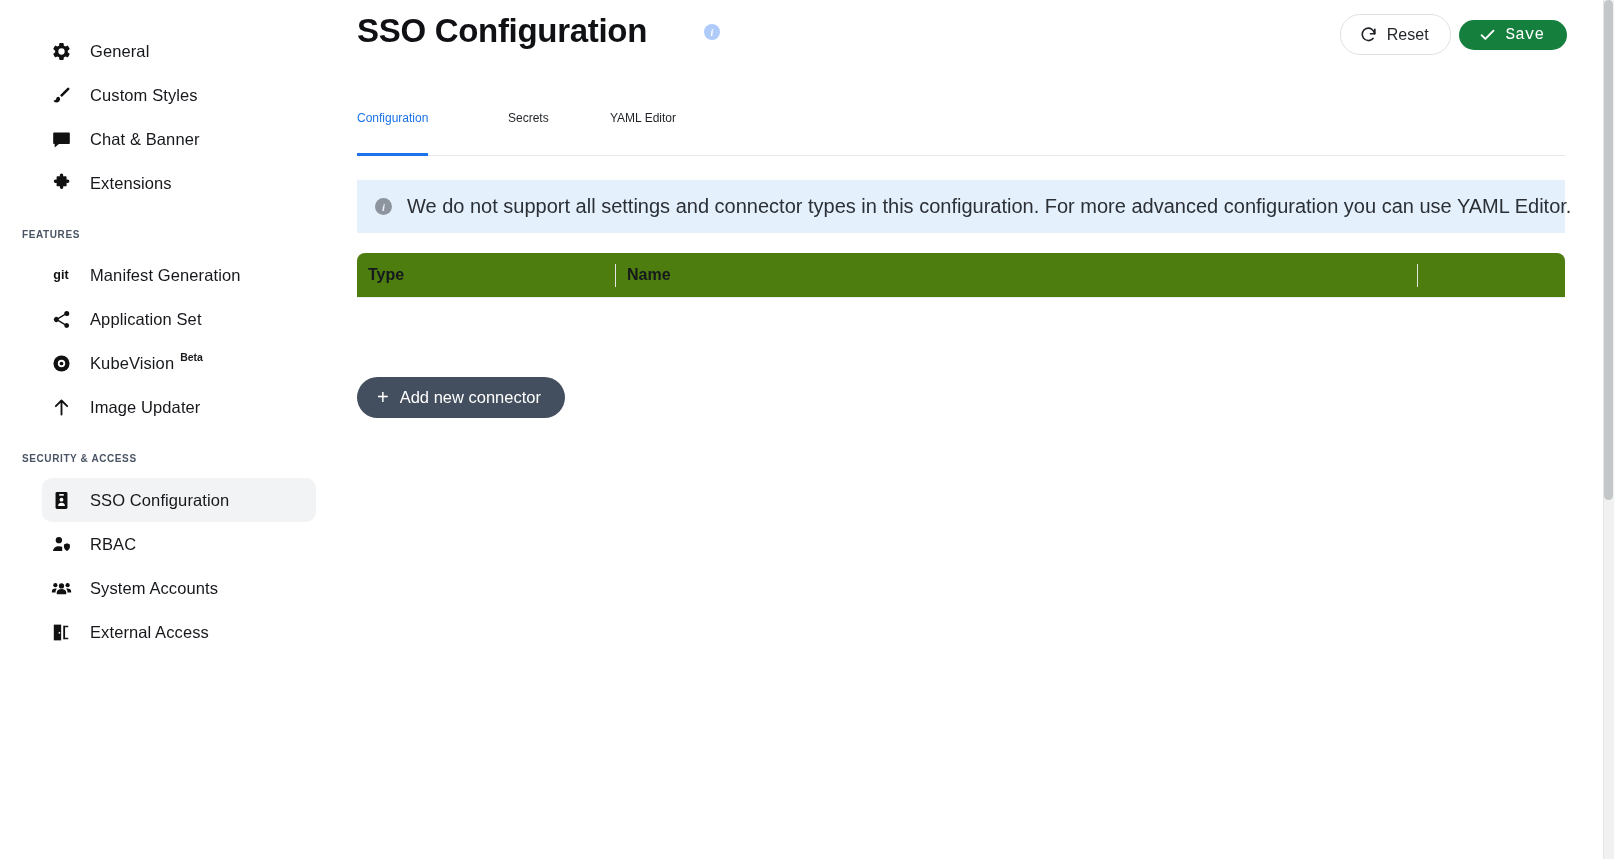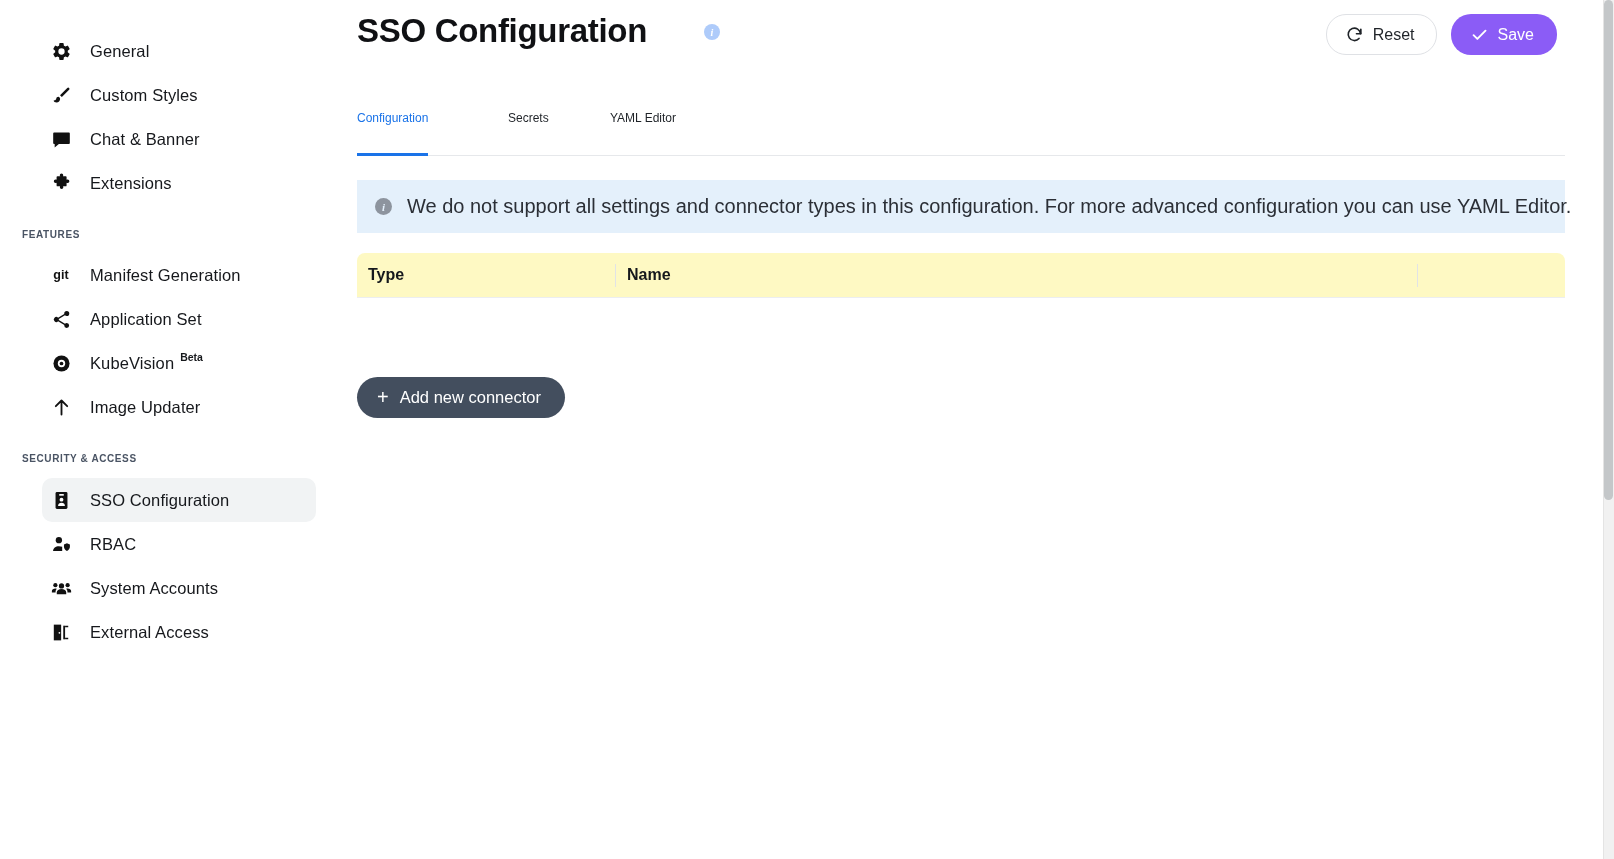--- a/index.html
+++ b/index.html
@@ -102,46 +102,47 @@
     font-size: 10px;
     font-weight: bold;
     font-style: italic;
     display: flex; align-items: center; justify-content: center;
     font-family: "Liberation Serif", serif;
     cursor: pointer;
   }
 
   #header-actions {
     position: absolute;
-    right: 47px; top: 14px;
-    display: flex; align-items: center; gap: 14px;
+    right: 37px; top: 14px;
+    display: flex; align-items: center; gap: 8px;
   }
 
   .btn {
     display: inline-flex; align-items: center; justify-content: center;
     gap: 9px;
     border-radius: 20px;
     font-size: 16px;
     cursor: pointer;
     white-space: nowrap;
     border: none;
     font-family: "Liberation Sans", sans-serif;
   }
   .btn-outline {
     background: #ffffff;
     border: 1px solid #dfe1e5;
     color: #1f2328;
     height: 41px;
     padding: 0 21px 0 18px;
   }
   .btn-dark {
-    background: #8b5cf6;
+    background: #15803d;
     color: #ffffff;
-    height: 41px;
+    height: 30px;
     padding: 0 23px 0 19px;
+    font-family: Liberation Mono, monospace;
   }
 
   .btn svg { display:block; }
 
   
   #tabs {
     position: absolute;
     left: 17px; top: 108px;
     width: 1208px;
     height: 48px;
@@ -199,21 +200,21 @@
   }
 
   
   #table {
     position: absolute;
     left: 17px; top: 253px;
     width: 1208px;
   }
   #table-head {
     height: 45px;
-    background: #fef9c3;
+    background: #4d7c0f;
     border-radius: 8px 8px 0 0;
     display: flex; align-items: center;
     position: relative;
     border-bottom: 1px solid #eceef0;
   }
   #table-head::before {
     content: "";
     position: absolute;
     left: 258px; top: 11px;
     width: 1px; height: 23px;

